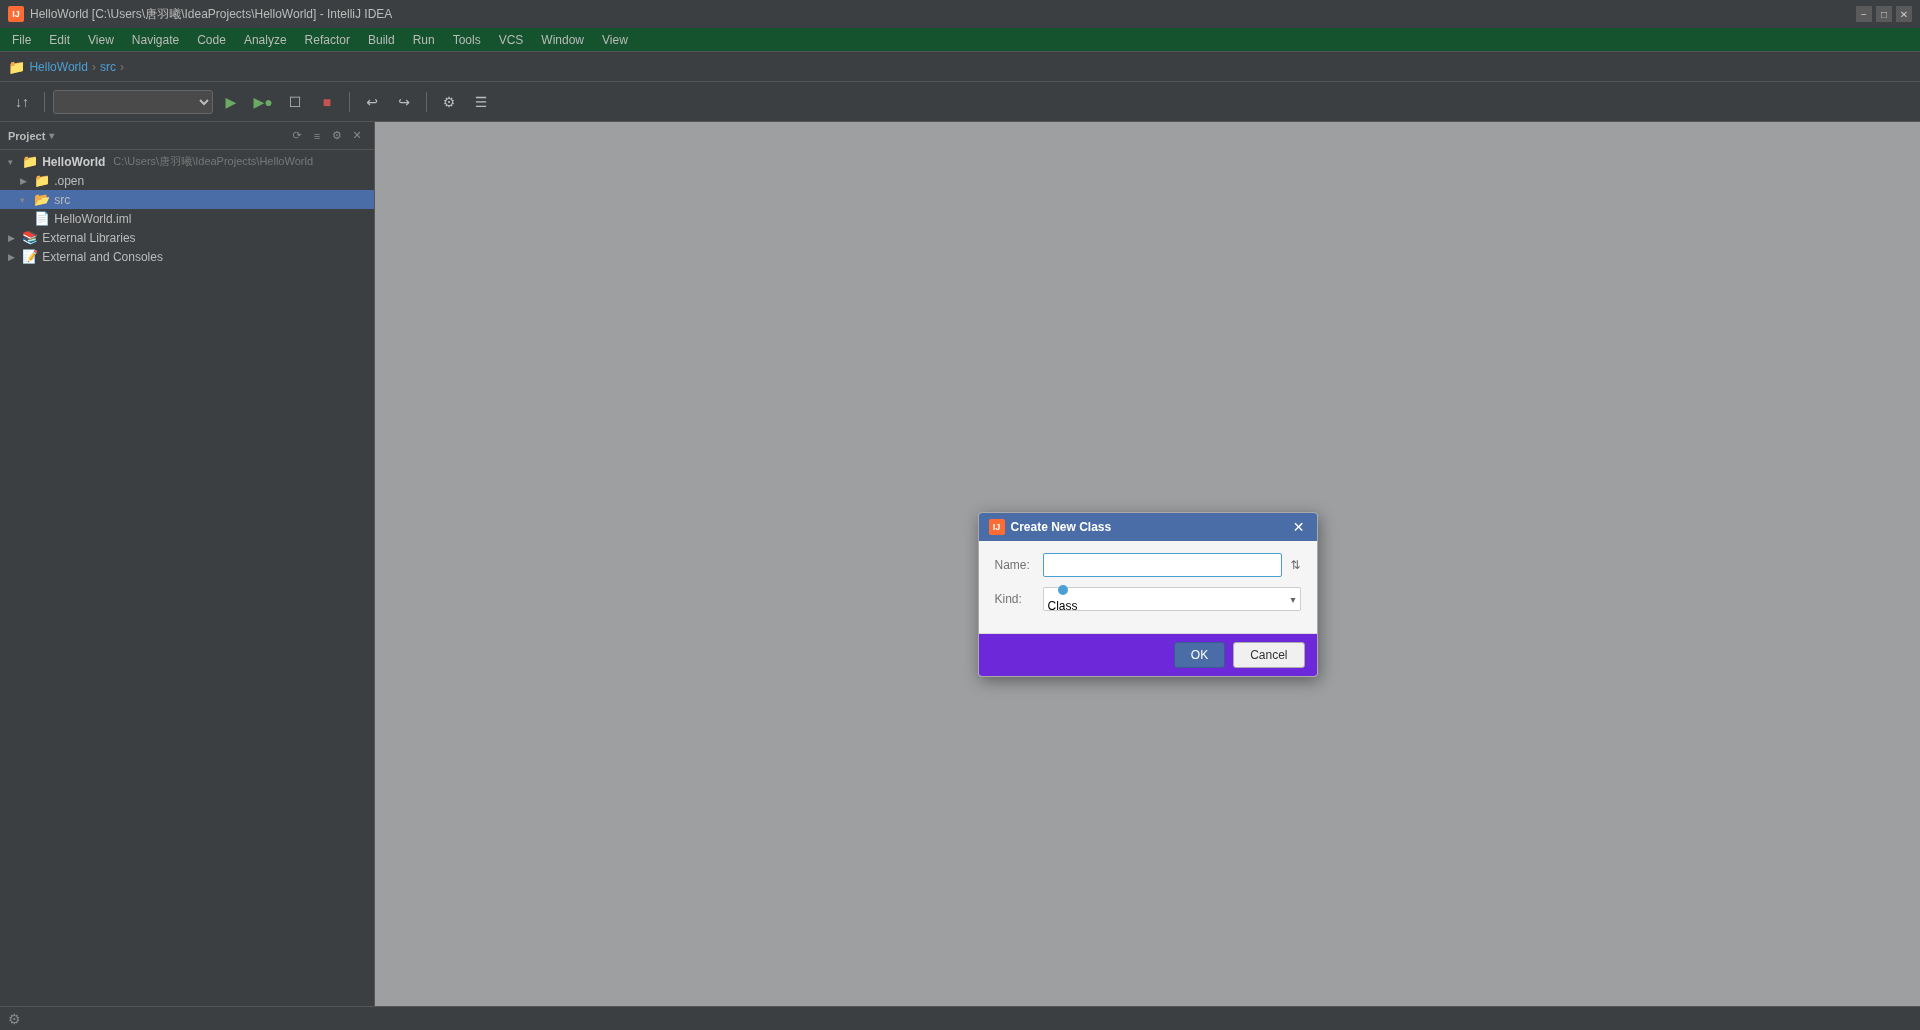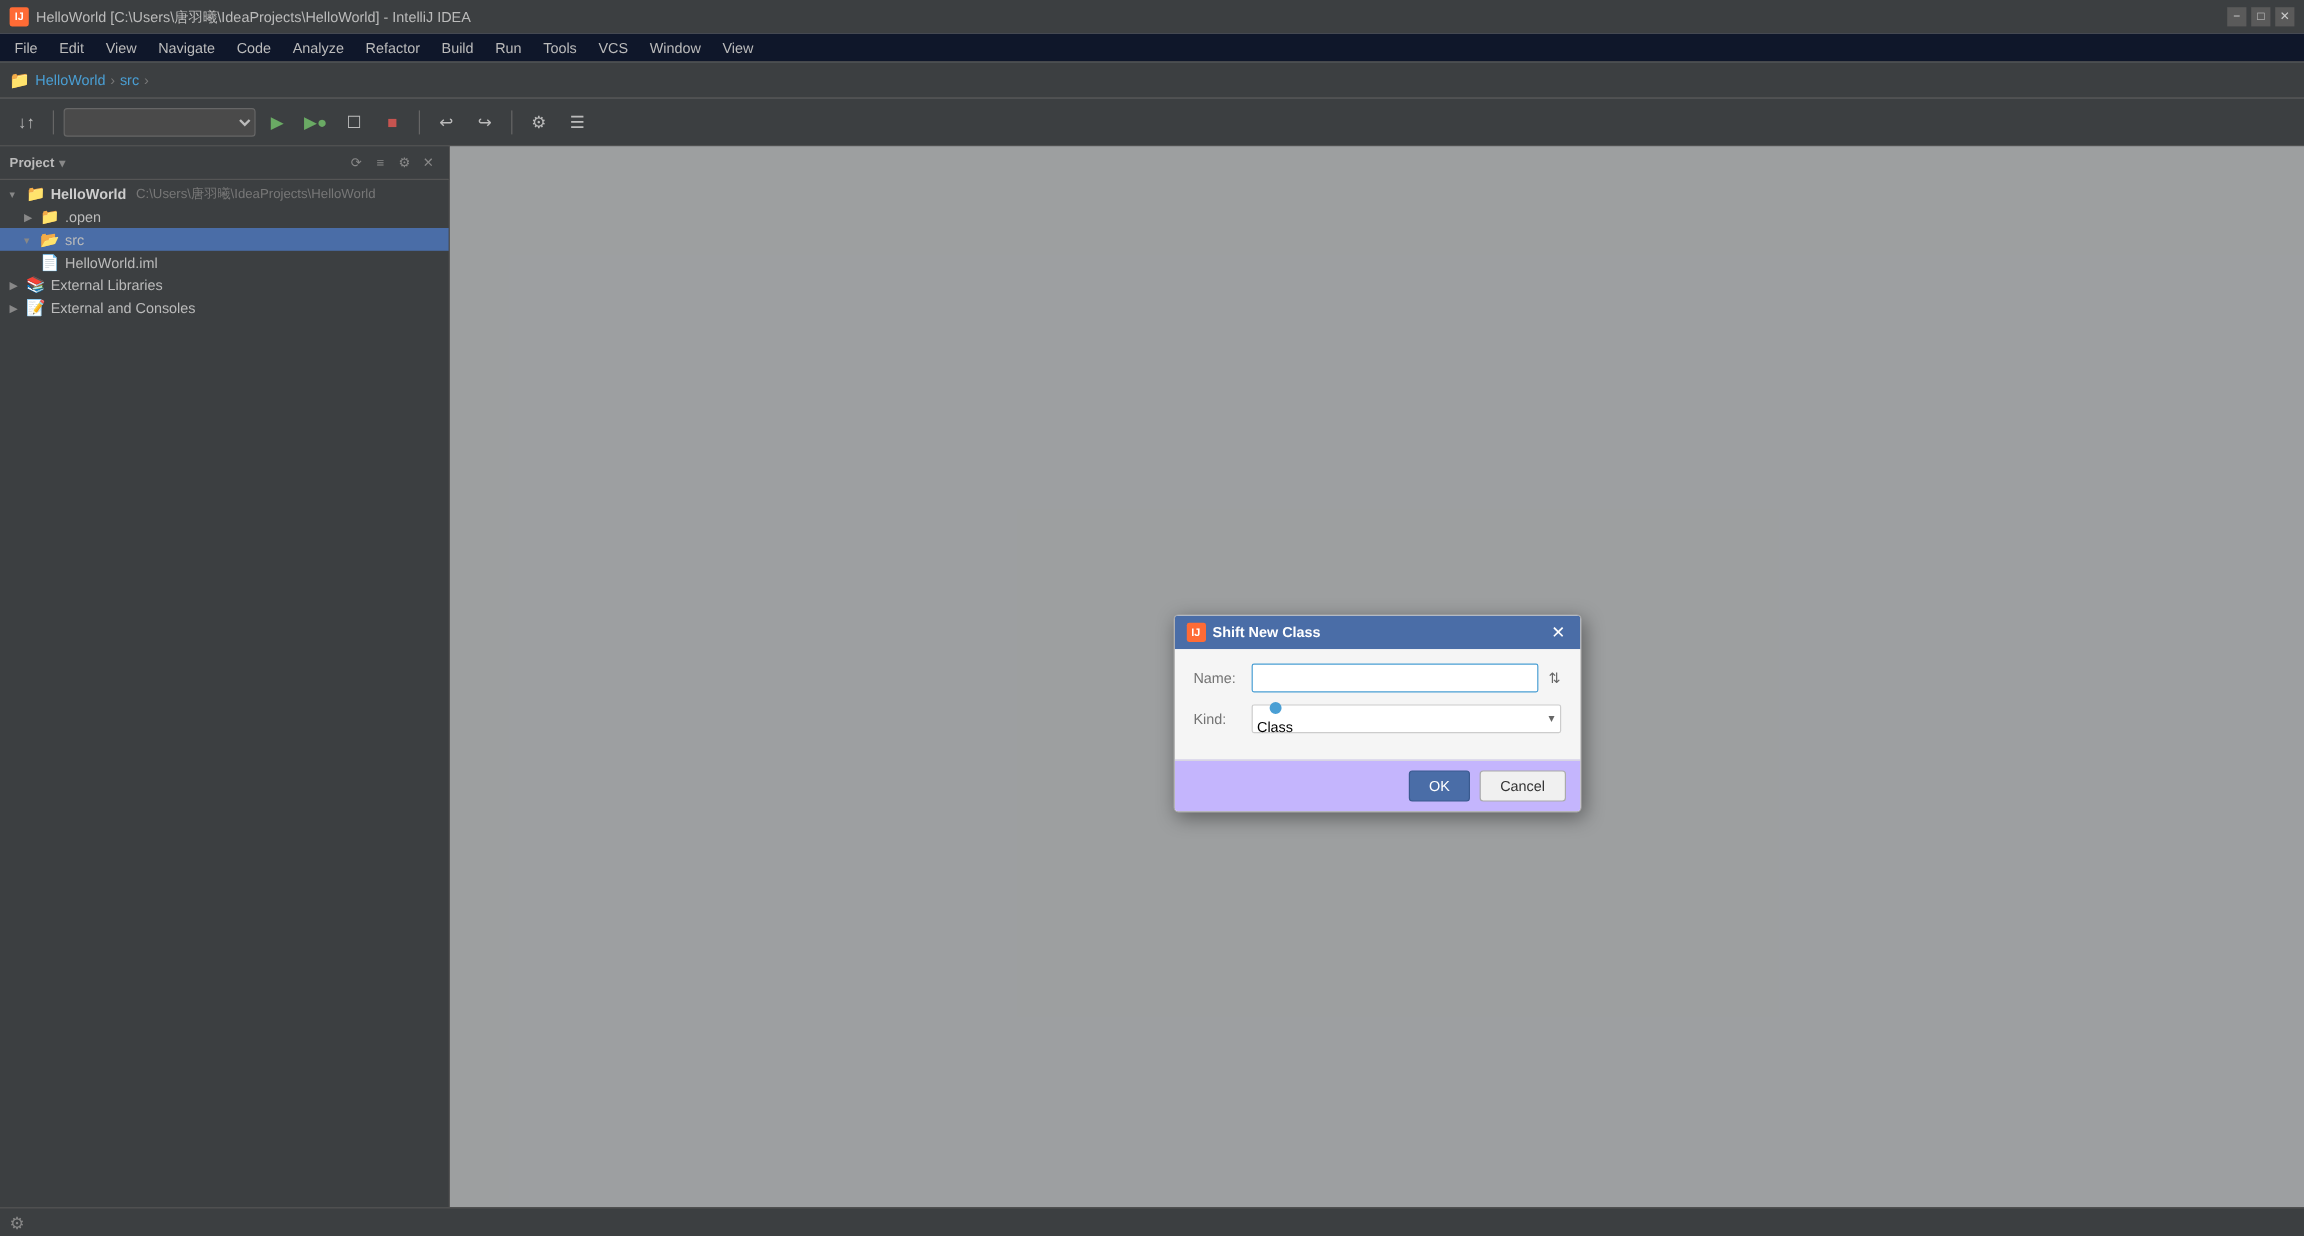--- a/index.html
+++ b/index.html
@@ -53,21 +53,21 @@
       color: #ccc;
       cursor: pointer;
       font-size: 10px;
       display: flex;
       align-items: center;
       justify-content: center;
     }
 
     
     #menu-bar {
-      background: #0f172a;
+      background: #14532d;
       color: #bbbbbb;
       height: 24px;
       display: flex;
       align-items: center;
       padding: 0 4px;
       gap: 2px;
       border-bottom: 1px solid #555;
     }
     .menu-item {
       padding: 2px 8px;
@@ -379,21 +379,21 @@
     }
     .kind-dropdown-arrow {
       color: #666;
       font-size: 10px;
     }
     #dialog-footer {
       padding: 8px 12px;
       display: flex;
       justify-content: flex-end;
       gap: 8px;
-      background: #c4b5fd;
+      background: #6d28d9;
       border-top: 1px solid #ddd;
     }
     .dialog-btn {
       height: 26px;
       padding: 0 16px;
       font-size: 12px;
       border-radius: 3px;
       cursor: pointer;
       border: 1px solid #aaa;
     }
@@ -528,21 +528,21 @@
       <span class="search-highlight">Double Shift</span>
     </div>
     <div id="drop-hint">Drop files here to open</div>
 
     <div id="dialog-overlay">
       <div id="dialog">
 
         <div id="dialog-title-bar">
           <div id="dialog-title-left">
             <div id="dialog-icon">IJ</div>
-            <span>Shift New Class</span>
+            <span>Create New Class</span>
           </div>
           <button id="dialog-close">✕</button>
         </div>
 
         <div id="dialog-body">
           <div class="dialog-row">
             <label class="dialog-label">Name:</label>
             <input type="text" id="name-input" value="" style="">
             <span class="sort-icon">⇅</span>
           </div>

